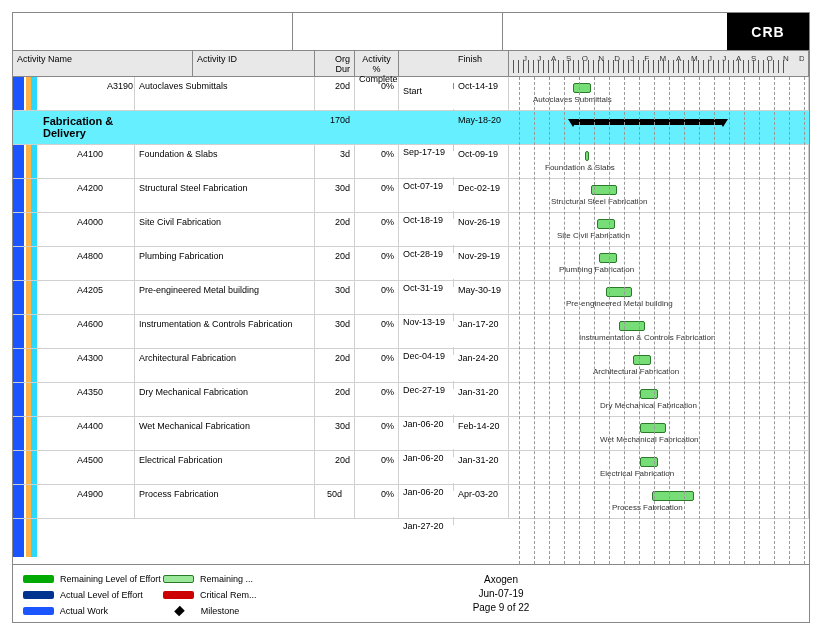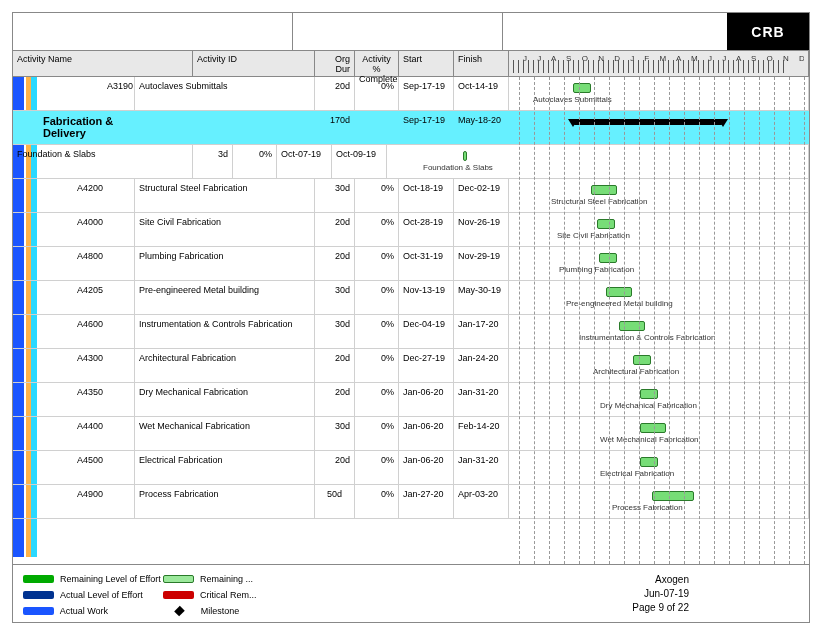--- a/index.html
+++ b/index.html
@@ -3,21 +3,21 @@
 <meta charset="utf-8">
 <style>
   * { box-sizing: border-box; }
   body { margin:0; padding:12px; font-family: Arial, sans-serif; font-size:9px; background:#fff; color:#000; }
   .sheet { width:798px; height:611px; border:1px solid #888; position:relative; background:#fff; }
   .topband { height:38px; border-bottom:1px solid #888; position:relative; }
   .topcell { position:absolute; top:0; bottom:0; border-right:1px solid #888; }
   .logo { position:absolute; right:0; top:0; bottom:0; width:82px; background:#000; display:flex; align-items:center; justify-content:center; color:#fff; font-weight:bold; font-size:14px; letter-spacing:1px; }
   .hdr { display:flex; height:26px; background:#e8e8e8; border-bottom:1px solid #888; }
   .hdr .col { border-right:1px solid #888; padding:3px 4px; font-size:9px; line-height:10px; }
-  .c-id{width:122px;} .c-name{width:180px;} .c-dur{width:40px; text-align:right;} .c-pct{width:44px;text-align:center;} .c-start{width:55px;} .c-fin{width:55px;} .c-gantt{flex:1; position:relative; padding:0;}
+  .c-id{width:122px;} .c-name{width:180px;} .c-dur{width:40px; text-align:right;} .c-pct{width:44px;text-align:center;} .c-start{width:55px;margin-top:32px;} .c-fin{width:55px;} .c-gantt{flex:1; position:relative; padding:0;}
   .timeline-hdr { position:relative; width:100%; height:100%; overflow:hidden; }
   .month-labels { position:absolute; top:0; left:10px; right:0; font-size:8px; letter-spacing:4px; color:#333; white-space:nowrap;}
   .ticks { position:absolute; bottom:0; left:0; right:0; height:13px; }
   .ticks span { display:inline-block; width:5px; height:100%; border-left:1px solid #555; }
   .body { position:relative; height:480px; overflow:hidden; }
   .leftbars { position:absolute; left:0; top:0; bottom:0; width:24px; display:flex; }
   .lb { width:6px; height:100%; }
   .lb.orange{background:#ffb347;} .lb.cyan{background:#2bd9ff;} .lb.blue{background:#1a55ff;} 
   .row { display:flex; height:34px; border-bottom:1px solid #d0d0d0; position:relative; }
   .row .col { border-right:1px solid #d0d0d0; padding:4px 4px; font-size:9px; }
@@ -33,21 +33,21 @@
   .c-id .id-txt{ padding-left:60px; display:block;}
   .row.first .c-id .id-txt{padding-left:90px;}
   .footer { position:absolute; bottom:0; left:0; right:0; height:58px; border-top:1px solid #888; display:flex; }
   .legend { width:300px; padding:6px 10px; font-size:9px; }
   .lg-row{display:flex; align-items:center; height:16px;}
   .sw{width:36px; height:8px; margin-right:6px; border-radius:2px;}
   .sw.green{background:#0a0; } .sw.lgreen{background:#9be89b; border:1px solid #2a7a2a;}
   .sw.dblue{background:#003290;} .sw.red{background:#cc0000;}
   .sw.blue{background:#1a55ff;} .diamond{width:8px;height:8px;background:#000;transform:rotate(45deg);margin:0 18px 0 14px;}
   .lg-row span{width:120px;}
-  .fcenter{flex:1; text-align:right; padding-top:8px; font-size:10px; line-height:14px;}
+  .fcenter{flex:1; text-align:center; padding-top:8px; font-size:10px; line-height:14px;}
   .fright{width:120px;}
   .gantt-area{position:absolute; left:496px; right:0; top:64px; bottom:58px; pointer-events:none;}
   .vline{position:absolute;top:0;bottom:0;border-left:1px dashed #999;}
 </style>
 </head>
 <body>
 
 <div class="sheet">
 
   <div class="topband">
@@ -98,20 +98,23 @@
         <div class="col c-name"></div>
         <div class="col c-dur" style="">170d</div>
         <div class="col c-pct"></div>
         <div class="col c-start">Sep-17-19</div>
         <div class="col c-fin">May-18-20</div>
         <div class="col gcell">
           <div class="bar summary-bar" style="left:64px;width:150px"></div>
         </div>
       </div>
       <div class="row">
+        <div class="col c-id">
+          <span class="id-txt">A4100</span>
+        </div>
         <div class="col c-name">Foundation &amp; Slabs</div>
         <div class="col c-dur" style="text-align:right">3d</div>
         <div class="col c-pct" style="text-align:right">0%</div>
         <div class="col c-start">Oct-07-19</div>
         <div class="col c-fin">Oct-09-19</div>
         <div class="col gcell">
           <div class="bar" style="left:76px;width:4px"></div>
           <div class="bar-label" style="left:36px">Foundation &amp; Slabs</div>
         </div>
       </div>

